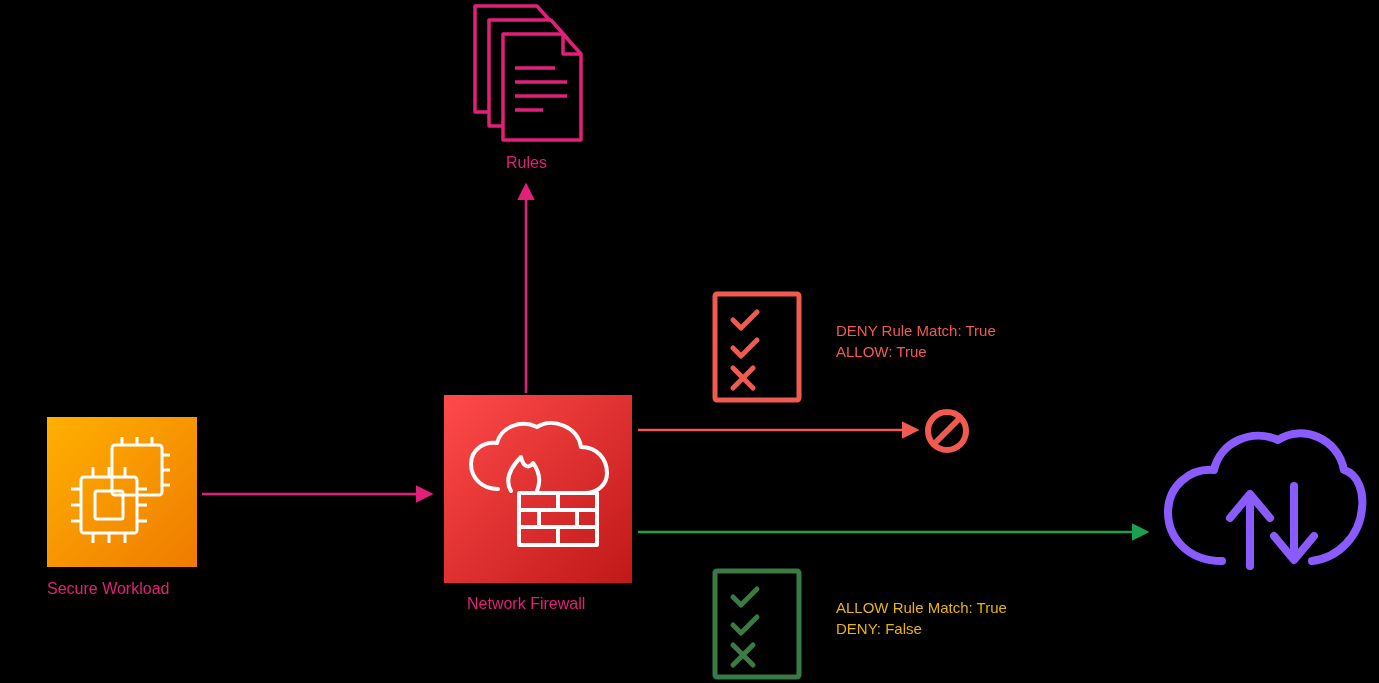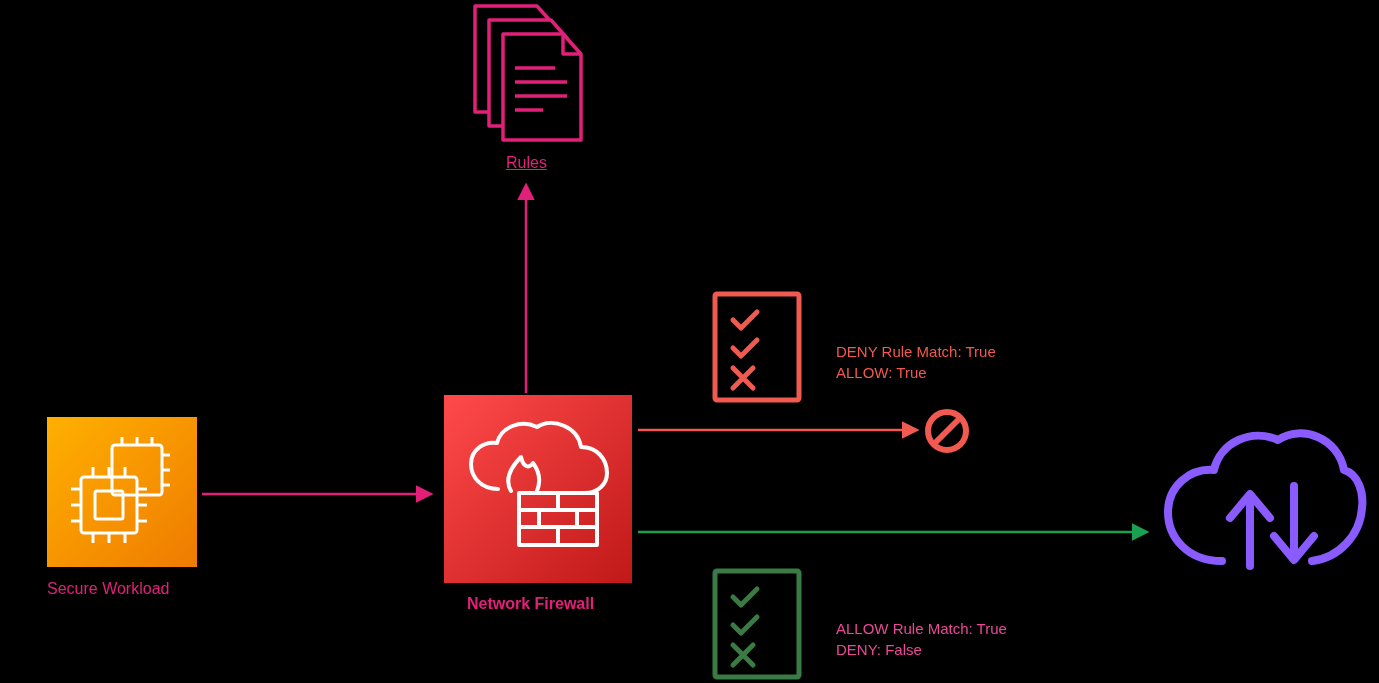--- a/index.html
+++ b/index.html
@@ -20,21 +20,20 @@
   }
   .label {
     position: absolute;
     color: #e2207a;
     font-size: 16px;
   }
   .rule-text {
     position: absolute;
     font-size: 15px;
     line-height: 1.4;
-    margin-top: 21px;
   }
   svg.arrow, svg.icon-layer {
     position: absolute;
     overflow: visible;
   }
 </style>
 </head>
 <body>
 
 <div class="node-box" style="left:47px; top:417px; width:150px; height:150px; background:linear-gradient(135deg,#ffb000,#ef7b00);">
@@ -81,35 +80,35 @@
       <rect x="56" y="74" width="78" height="52"></rect>
       <line x1="56" y1="91" x2="134" y2="91"></line>
       <line x1="56" y1="108" x2="134" y2="108"></line>
       <line x1="95" y1="74" x2="95" y2="91"></line>
       <line x1="76" y1="91" x2="76" y2="108"></line>
       <line x1="114" y1="91" x2="114" y2="108"></line>
       <line x1="95" y1="108" x2="95" y2="126"></line>
     </g>
   </svg>
 </div>
-<div class="label" style="left:467px; top:595px;font-weight:bold;">Network Firewall</div>
+<div class="label" style="left:467px; top:595px;">Network Firewall</div>
 
 <svg class="icon-layer" style="left:463px; top:2px;" width="120" height="140" viewBox="0 0 120 140">
   <g fill="none" stroke="#e2207a" stroke-width="3.5" stroke-linejoin="round">
     <path d="M12 4 H74 L90 22 V110 H12 Z" fill="#000"></path>
     <path d="M26 18 H88 L104 36 V124 H26 Z" fill="#000"></path>
     <path d="M40 32 H100 L118 52 V138 H40 Z" fill="#000"></path>
     <path d="M100 32 V52 H118"></path>
     <line x1="52" y1="66" x2="92" y2="66"></line>
     <line x1="52" y1="80" x2="104" y2="80"></line>
     <line x1="52" y1="94" x2="104" y2="94"></line>
     <line x1="52" y1="108" x2="80" y2="108"></line>
   </g>
 </svg>
-<div class="label" style="left:506px; top:154px;text-decoration:underline;">Rules</div>
+<div class="label" style="left:506px; top:154px;">Rules</div>
 
 <svg class="arrow" style="left:200px; top:484px;" width="240" height="20">
   <defs>
     <marker id="arr-magenta" viewBox="0 0 10 10" refX="8" refY="5" markerWidth="7" markerHeight="7" orient="auto">
       <path d="M0 0 L10 5 L0 10 Z" fill="#e2207a"></path>
     </marker>
   </defs>
   <line x1="2" y1="10" x2="230" y2="10" stroke="#e2207a" stroke-width="2.5" marker-end="url(#arr-magenta)"></line>
 </svg>
 
@@ -161,21 +160,21 @@
 </svg>
 
 <svg class="icon-layer" style="left:711px; top:567px;" width="92" height="114" viewBox="0 0 92 114">
   <g fill="none" stroke="#3a7a44" stroke-width="5" stroke-linecap="round" stroke-linejoin="round">
     <rect x="4" y="4" width="84" height="106" rx="2"></rect>
     <path d="M22 30 l8 8 l16 -16"></path>
     <path d="M22 58 l8 8 l16 -16"></path>
     <path d="M22 78 l20 20 M42 78 l-20 20"></path>
   </g>
 </svg>
-<div class="rule-text" style="left:836px; top:597px; color:#ec4899;">
+<div class="rule-text" style="left:836px; top:597px; color:#eab308;">
   <div>ALLOW Rule Match: True</div>
   <div>DENY: False</div>
 </div>
 
 <svg class="icon-layer" style="left:1162px; top:426px;" width="205" height="150" viewBox="0 0 205 150">
   <g fill="none" stroke="#8a5cff" stroke-width="8" stroke-linecap="round" stroke-linejoin="round">
     <path d="M60 135 C26 135 6 112 6 86 C6 60 28 42 52 44 C58 16 90 2 116 14 C140 -2 176 12 182 44 C196 48 202 66 200 82 C198 110 176 132 150 135"></path>
 
     <line x1="88" y1="140" x2="88" y2="70"></line>
     <path d="M68 92 L88 68 L108 92"></path>

